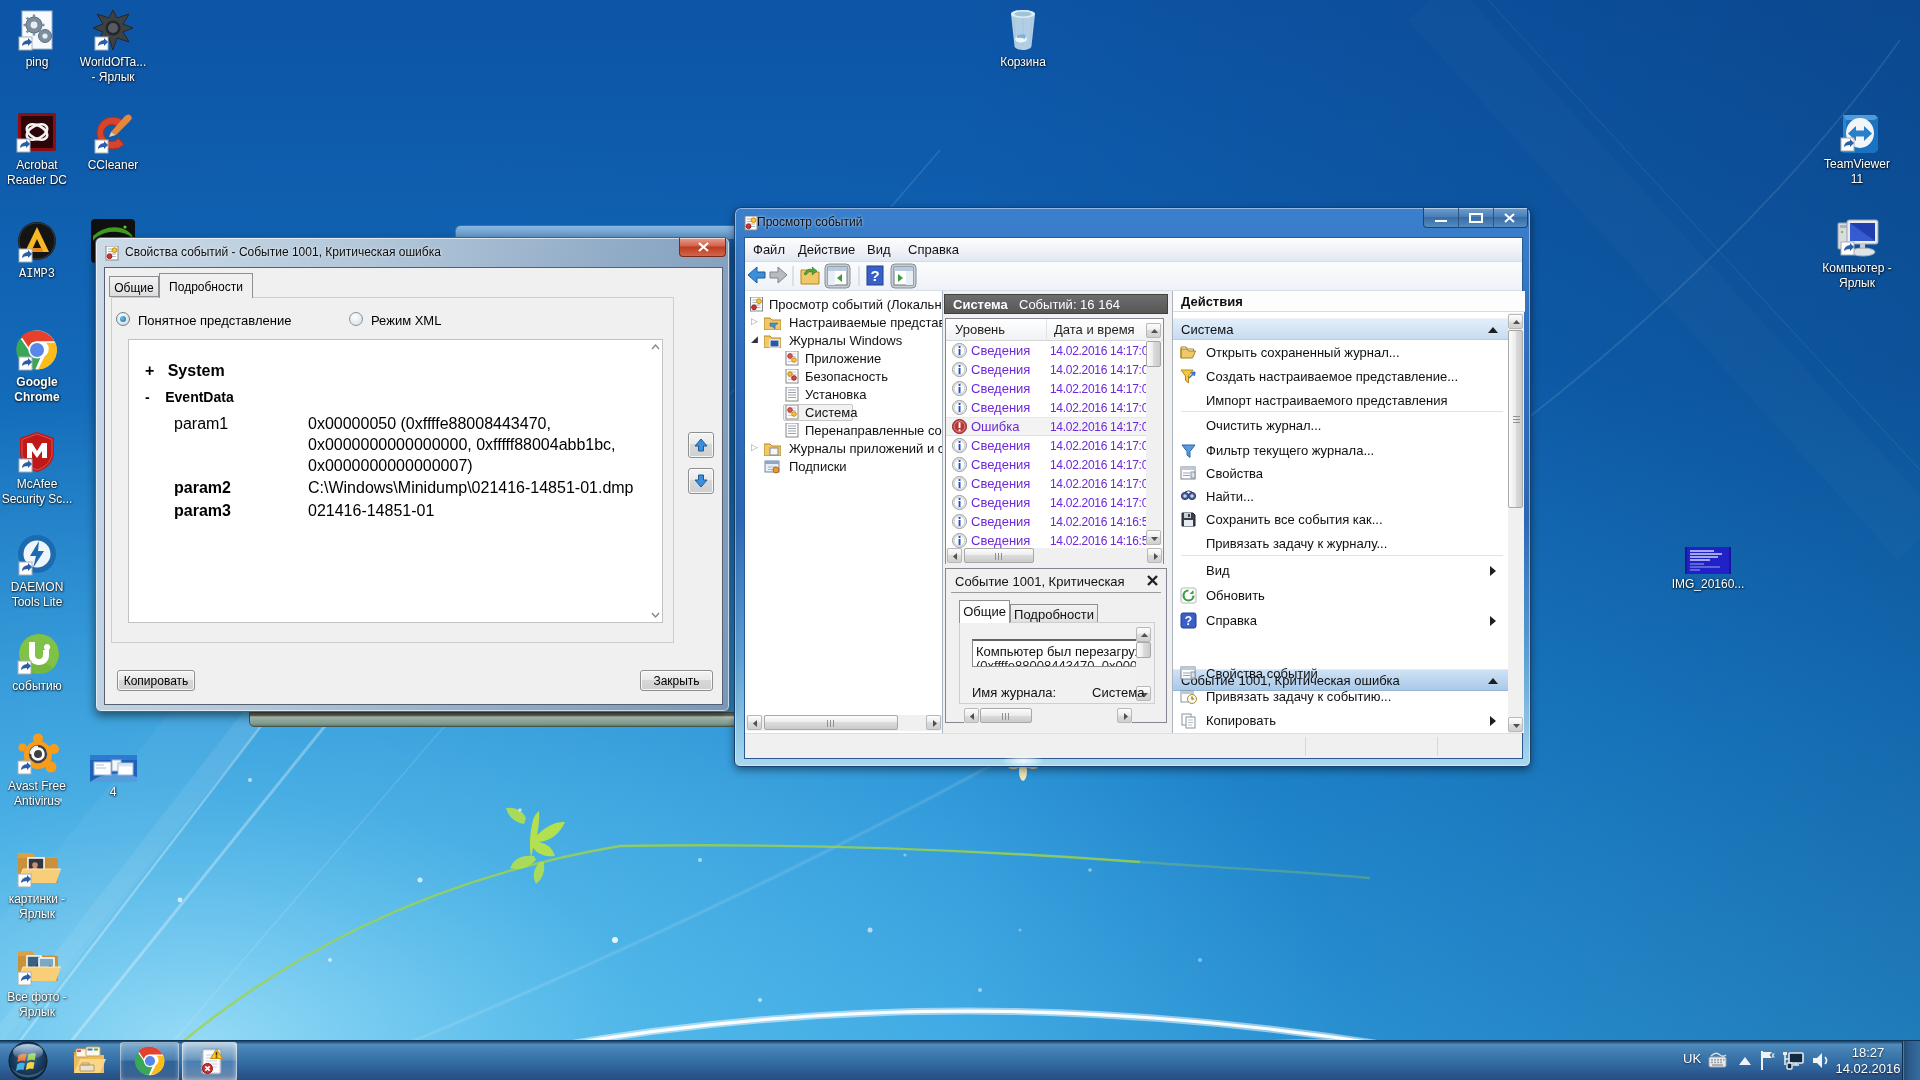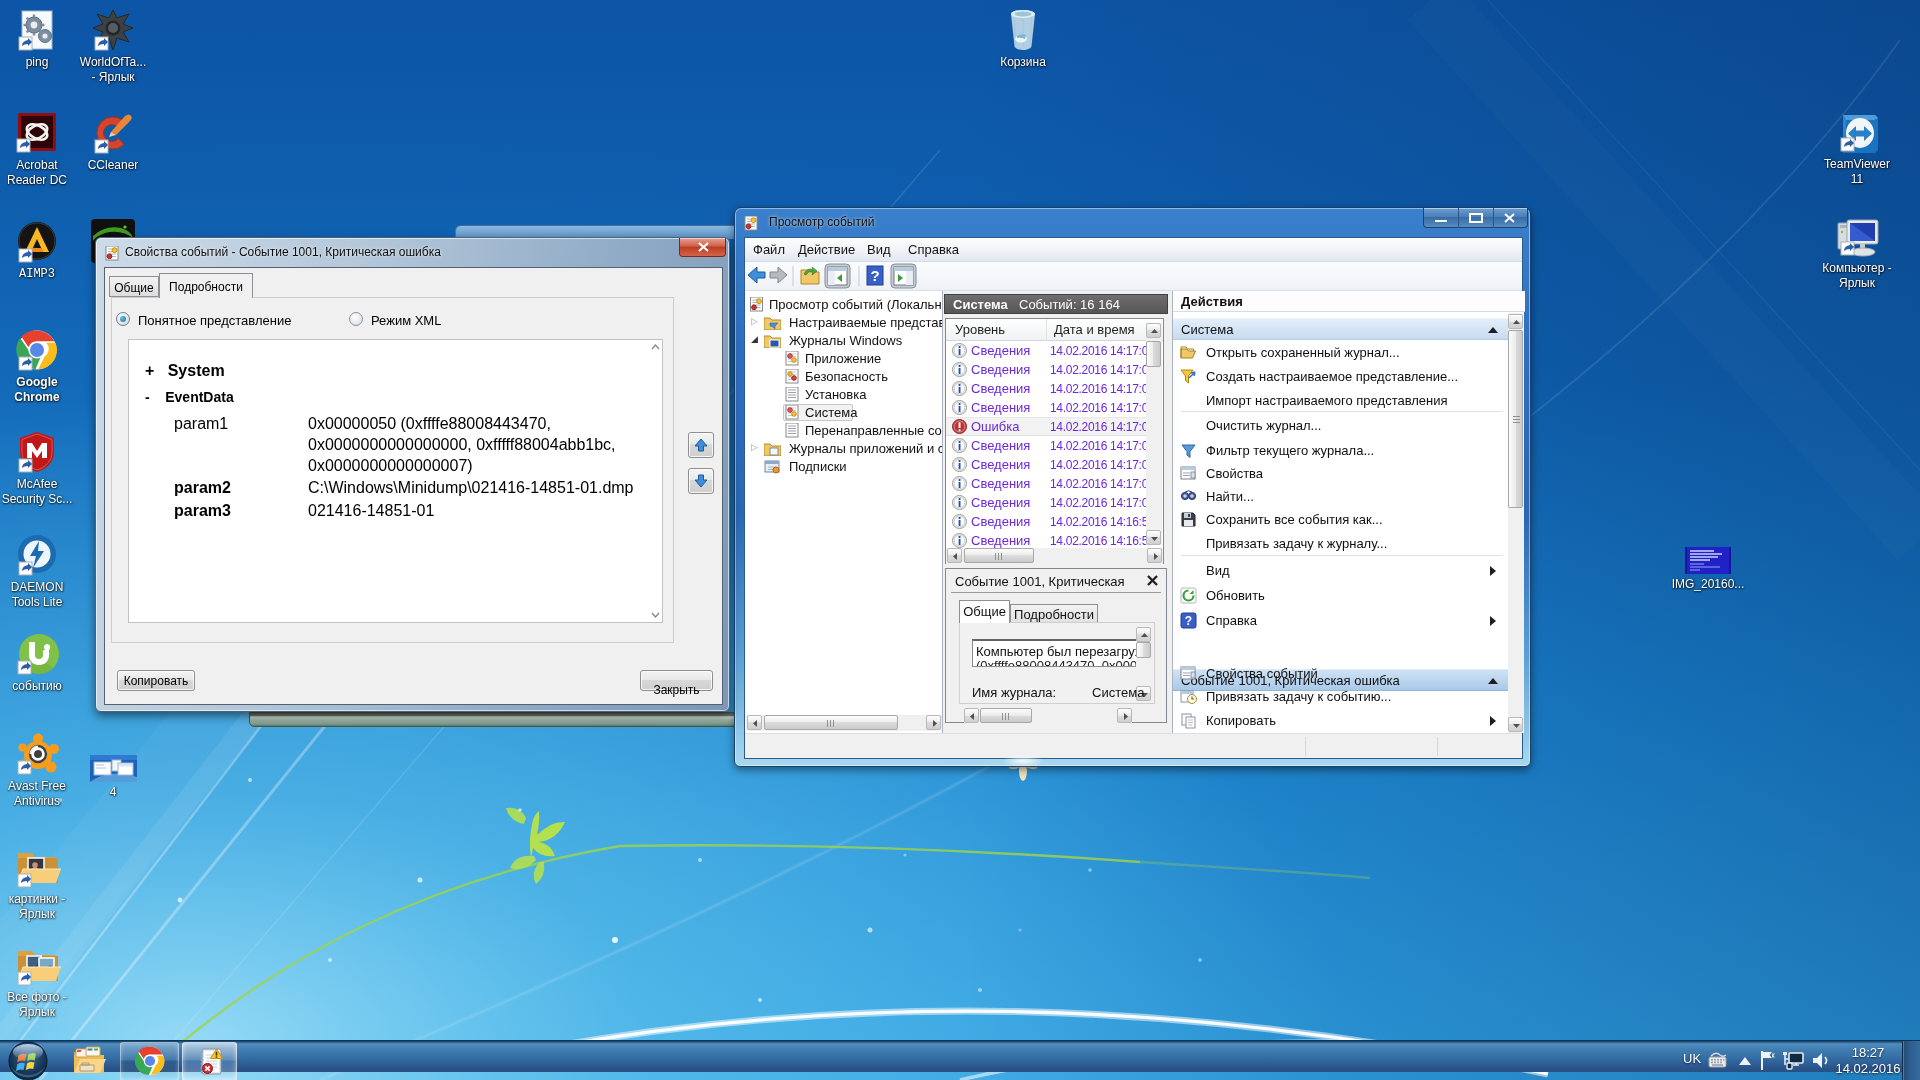--- a/index.html
+++ b/index.html
@@ -348,21 +348,21 @@
 
 <div class="win" id="ev" style="left:734px;top:207px;width:797px;height:560px;border-radius:7px 7px 6px 6px;background:linear-gradient(180deg,#3b80cc 0%,#2e6fbe 25%,#2a67b4 55%,#5a9fd4 80%,#a8d8ee 100%);border:1px solid #17406e;box-shadow:inset 0 0 0 1px rgba(255,255,255,.45), 0 3px 9px rgba(0,0,0,.45);">
   <div style="position:absolute;left:9px;top:8px;width:14px;height:15px;"><svg width="14" height="15" viewBox="0 0 14 15">
     <rect x="1" y="0" width="12" height="14" fill="#fdfdfd" stroke="#888"></rect>
     <g stroke="#b0b6bc" stroke-width="1">
             <path d="M3 3 h8 M3 5.5 h8 M3 8 h8 M3 10.5 h8"></path>
           </g>
     <circle cx="9.5" cy="4.2" r="2.4" fill="#f5c33c" stroke="#c89018"></circle>
     <circle cx="4.5" cy="10.3" r="2.4" fill="#cc3333" stroke="#992222"></circle>
   </svg></div>
-  <div style="position:absolute;left:34px;top:7px;font-size:12px;color:#0c0c0c;text-shadow:0 0 3px rgba(255,255,255,.9);">Просмотр событий</div>
+  <div style="position:absolute;left:22px;top:7px;font-size:12px;color:#0c0c0c;text-shadow:0 0 3px rgba(255,255,255,.9);">Просмотр событий</div>
 
   <div style="position:absolute;left:688px;top:0;width:105px;height:20px;background:linear-gradient(#6d9fd0,#4a7fb8 45%,#3a6ca6 50%,#548cc0);border:1px solid #1c466f;border-top:none;border-radius:0 0 4px 4px;box-shadow:inset 0 1px 0 rgba(255,255,255,.5);">
     <div style="position:absolute;left:34px;top:0;width:1px;height:20px;background:#2a5585;"></div>
     <div style="position:absolute;left:69px;top:0;width:1px;height:20px;background:#2a5585;"></div>
     <svg width="105" height="20">
           <g stroke="#fff" stroke-width="2" fill="none">
       <path d="M11 13 h12"></path>
       <rect x="46" y="6" width="12" height="8" fill="none"></rect>
       <path d="M81 6 l9 8 M90 6 l-9 8"></path>
     </g>
@@ -908,25 +908,25 @@
     </div>
 
     <div class="btn7" style="left:583px;top:164px;width:26px;height:26px;"><svg width="24" height="24">
             <path d="M12 6 l6 7 h-3.5 v5 h-5 v-5 H6 Z" fill="#3c8fd8" stroke="#1c5a9c"></path>
           </svg></div>
     <div class="btn7" style="left:583px;top:200px;width:26px;height:26px;"><svg width="24" height="24">
             <path d="M12 18 l6 -7 h-3.5 v-5 h-5 v5 H6 Z" fill="#3c8fd8" stroke="#1c5a9c"></path>
           </svg></div>
 
     <div class="btn7" style="left:12px;top:402px;width:78px;height:21px;padding-top:3px;">Копировать</div>
-    <div class="btn7" style="left:535px;top:402px;width:73px;height:21px;padding-top:12px;">Закрыть</div>
+    <div class="btn7" style="left:535px;top:402px;width:73px;height:21px;padding-top:3px;">Закрыть</div>
   </div>
 </div>
 
-<div id="taskbar" style="position:absolute;left:0;top:1040px;width:1920px;height:32px;background:linear-gradient(#123e66,#4f8cbd 9%,#417db1 28%,#336da4 55%,#2a568d 85%,#27507f);border-top:1px solid #0e3458;">
+<div id="taskbar" style="position:absolute;left:0;top:1040px;width:1920px;height:40px;background:linear-gradient(#123e66,#4f8cbd 9%,#417db1 28%,#336da4 55%,#2a568d 85%,#27507f);border-top:1px solid #0e3458;">
 
   <svg style="position:absolute;left:7px;top:0px;" width="42" height="40" viewBox="0 0 42 40">
     <defs>
       <radialGradient id="orb" cx="50%" cy="38%" r="65%">
         <stop offset="0%" stop-color="#3e6f9e"></stop>
             <stop offset="55%" stop-color="#1c3f66"></stop>
             <stop offset="100%" stop-color="#0c2033"></stop>
       </radialGradient>
       <linearGradient id="orbshine" x1="0" y1="0" x2="0" y2="1">
         <stop offset="0%" stop-color="#cfe6f8" stop-opacity=".9"></stop>

